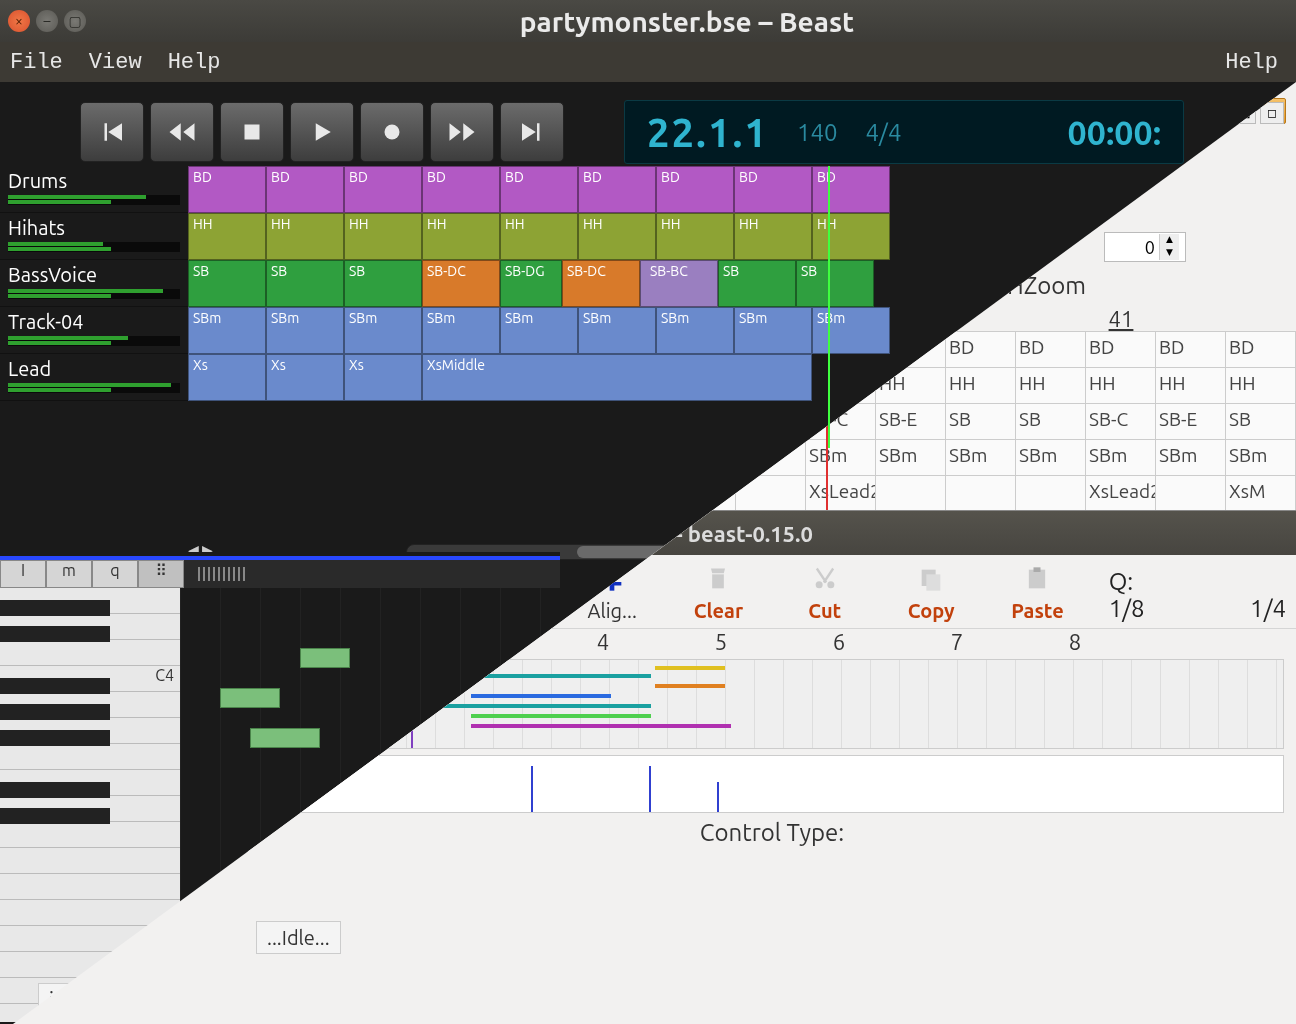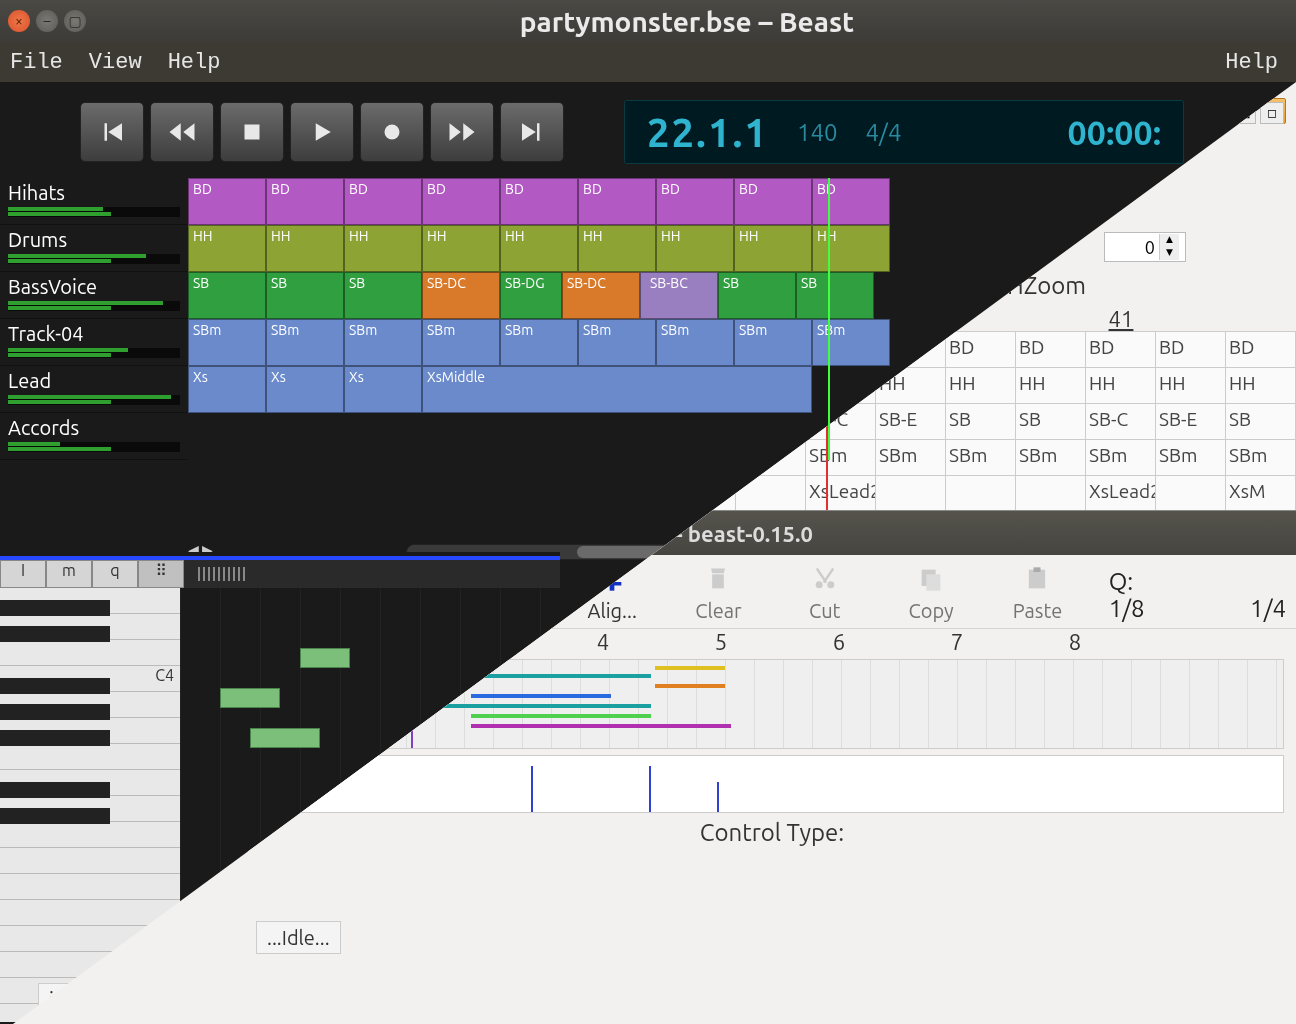--- a/index.html
+++ b/index.html
@@ -16,21 +16,21 @@
 
 
 .menubar { height: 40px; background: #3d3a34; display: flex; align-items: center; padding: 0 10px; color:#e6e6e6; font-size:22px; }
 .menubar .mi { margin-right: 26px; cursor:pointer;font-family:Liberation Mono, monospace; }
 .menubar .spacer { flex:1; }
 
 
 .darkbody { position:absolute; left:0; top:82px; right:0; bottom:0; background:#1a1a1a; }
 
 
-.transport-row { display:flex; align-items:center; padding:18px 80px 14px 80px; }
+.transport-row { display:flex; align-items:center; padding:18px 80px 2px 80px; }
 .transport { display:flex; gap:6px; }
 .tbtn { width:64px; height:60px; background:linear-gradient(#6b6b6b,#3d3d3d); border:1px solid #222; border-radius:5px; display:flex; align-items:center; justify-content:center; cursor:pointer; }
 .tbtn svg { width:30px; height:30px; fill:#e8e8e8; }
 .lcd { margin-left:60px; flex:0 0 560px; height:64px; background:#001a22; border:1px solid #0a3a44; border-radius:3px; display:flex; align-items:center; padding:0 22px; color:#2fb4cf; font-family:monospace; font-size:32px; gap:28px; }
 .lcd .big { font-size:40px; font-weight:bold; letter-spacing:2px; }
 .lcd .mid { font-size:24px; color:#2a8aa0; }
 .lcd .time { font-size:34px; font-weight:bold; margin-left:auto; }
 
 
 .arrange { display:flex; }
@@ -94,21 +94,21 @@
 .lt-playhead { position:absolute; left:230px; top:30px; bottom:0; width:2px; background:#e03030; }
 
 
 .chord-win { position:absolute; left:248px; top:510px; right:0; height:452px; background:#f2f1f0; border-top:1px solid #888; }
 .chord-title { height:44px; background:linear-gradient(#55534c,#474540); color:#dcdcdc; font-size:22px; font-weight:bold; display:flex; align-items:center; padding-left:360px; }
 .pe-tab-row { height:44px; display:flex; align-items:center; padding-left:430px; }
 .pe-tab { padding:6px 14px; border:1px solid #bbb; background:#f3f3f3; border-radius:6px 6px 0 0; font-size:22px; color:#333; cursor:pointer; }
 
 .chord-toolbar { height:74px; display:flex; align-items:flex-end; padding:6px 10px; gap:36px; border-bottom:1px solid #d5d5d5; }
 .chord-tool { display:flex; flex-direction:column; align-items:center; width:78px; font-size:20px; color:#333; cursor:pointer; }
-.chord-tool.disabled { color:#737373; cursor:default; }
+.chord-tool.disabled { color:#c2410c; cursor:default;font-weight:bold; }
 .chord-tool .ticon { width:32px; height:32px; margin-bottom:4px; display:flex; align-items:center; justify-content:center; }
 .chord-tool .ticon svg { width:28px; height:28px; }
 .q-lbl { margin-left:auto; font-size:24px; color:#222; }
 .q2-lbl { font-size:24px; color:#222; margin-left:46px; }
 
 .chord-ruler { display:flex; height:30px; font-size:22px; color:#333; padding-left:60px; }
 .chord-ruler div { width:118px; text-align:center; }
 
 .chord-notes { position:relative; height:90px; margin:0 12px; background:
   repeating-linear-gradient(90deg,#ddd 0,#ddd 1px,#efefef 1px,#efefef 29px); border:1px solid #ccc; }
@@ -190,26 +190,25 @@
     <div class="lcd">
       <span class="big">22.1.1</span>
       <span class="mid">140</span>
       <span class="mid">4/4</span>
       <span class="time">00:00:</span>
     </div>
   </div>
 
   <div class="arrange">
     <div class="tracklabels">
+      <div class="trk"><span>Drums</span><div class="meter m1"></div></div>
       <div class="trk"><span>Hihats</span><div class="meter m2"></div></div>
-      <div class="trk"><span>Drums</span><div class="meter m1"></div></div>
       <div class="trk"><span>BassVoice</span><div class="meter m3"></div></div>
       <div class="trk"><span>Track-04</span><div class="meter m4"></div></div>
       <div class="trk"><span>Lead</span><div class="meter m5"></div></div>
-      <div class="trk"><span>Accords</span><div class="meter m6"></div></div>
     </div>
     <div class="clips" id="clip-area">
       <div class="playhead"></div>
     <div class="cliprow">
           <div class="clip purple" style="width: 78px;">BD</div>
           <div class="clip purple" style="width: 78px;">BD</div>
           <div class="clip purple" style="width: 78px;">BD</div>
           <div class="clip purple" style="width: 78px;">BD</div>
           <div class="clip purple" style="width: 78px;">BD</div>
           <div class="clip purple" style="width: 78px;">BD</div>

